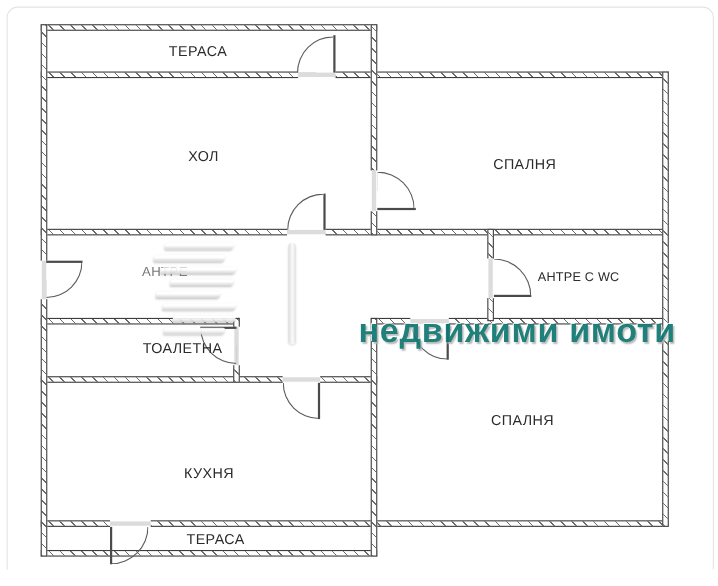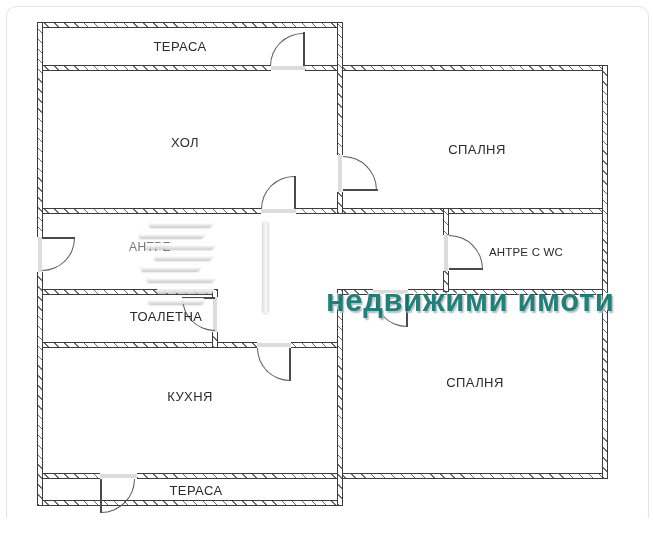--- a/index.html
+++ b/index.html
@@ -96,21 +96,21 @@
   <div class="arc bl" style="left:374px;top:294px;width:33px;height:33px;"></div>
   <div class="arc bl" style="left:257px;top:348px;width:33px;height:33px;"></div>
   <div class="arc br" style="left:101px;top:479px;width:34px;height:34px;"></div>
 
   <div class="rlabel" style="left:180px;top:46px;">ТЕРАСА</div>
   <div class="rlabel" style="left:185px;top:142px;">ХОЛ</div>
   <div class="rlabel" style="left:477px;top:149px;">СПАЛНЯ</div>
   <div class="rlabel washed" style="left:150px;top:247px;">АНТРЕ</div>
   <div class="rlabel small" style="left:526px;top:252px;">АНТРЕ С WC</div>
   <div class="rlabel" style="left:166px;top:316px;">ТОАЛЕТНА</div>
-  <div class="rlabel" style="left:190px;top:396px;">КУХНЯ</div>
+  <div class="rlabel" style="left:190px;top:430px;">КУХНЯ</div>
   <div class="rlabel" style="left:475px;top:382px;">СПАЛНЯ</div>
   <div class="rlabel" style="left:196px;top:490px;">ТЕРАСА</div>
 
   <div class="wm">
     <div class="wm-flag">
       <div class="stripe" style="margin-left:12px;width:62px;"></div>
       <div class="stripe" style="margin-left:2px;width:64px;"></div>
       <div class="stripe" style="margin-left:8px;width:68px;"></div>
       <div class="stripe" style="margin-left:17px;width:57px;"></div>
       <div class="stripe" style="margin-left:4px;width:58px;"></div>

